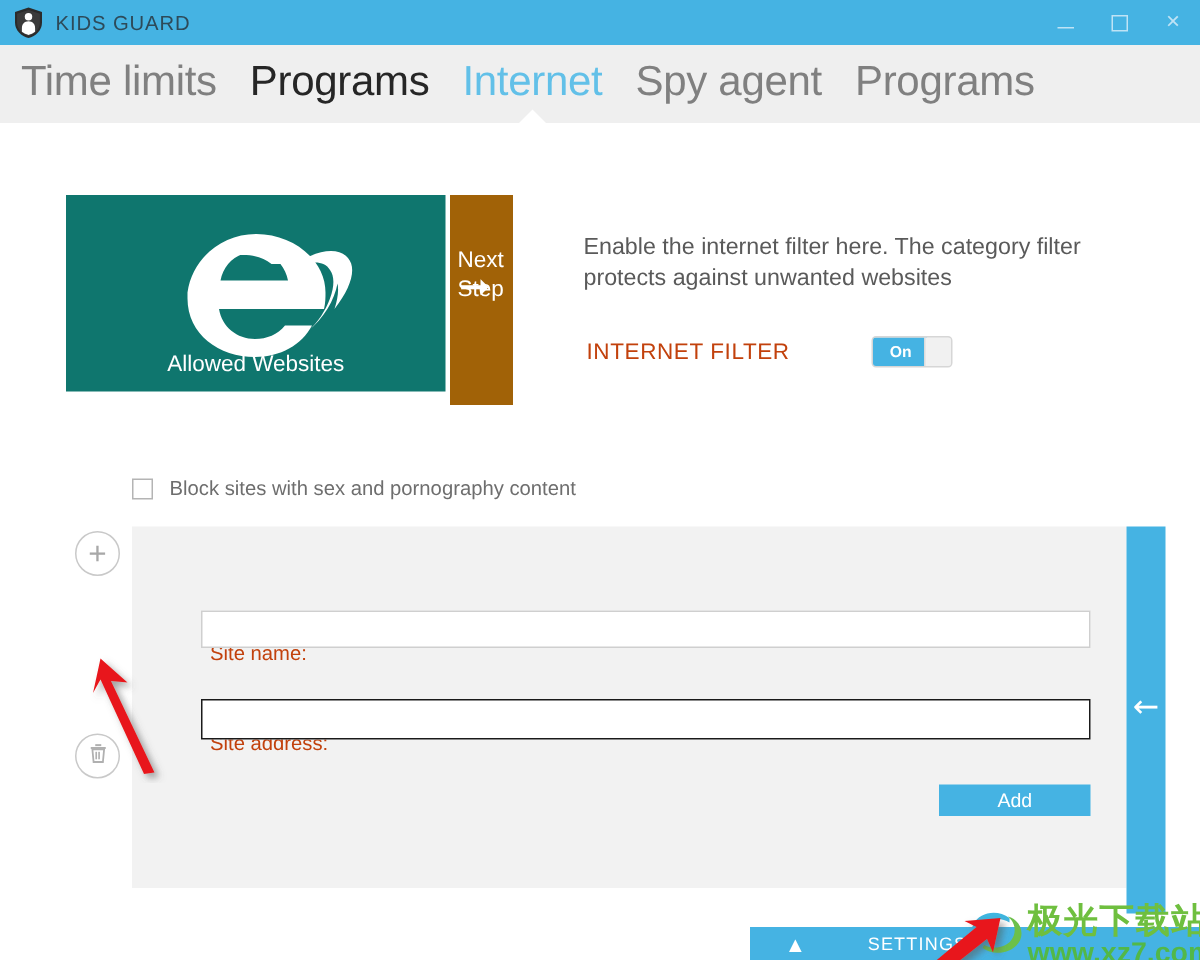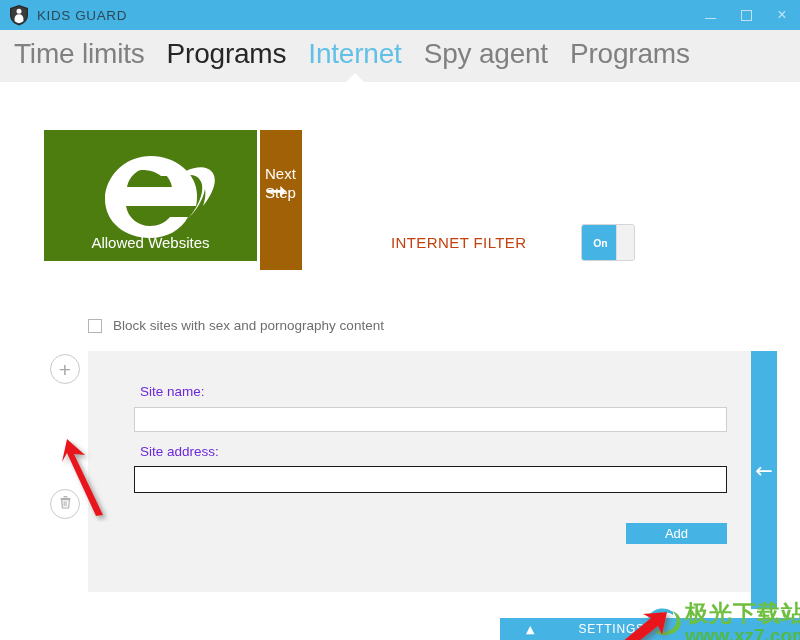--- a/index.html
+++ b/index.html
@@ -120,23 +120,24 @@
   }
 
   
   .tile-row {
     position: absolute;
     left: 44px; top: 48px;
     display: flex;
   }
   .ie-tile {
     width: 213px; height: 131px;
-    background: #4d7c0f;
+    background: #0f766e;
     position: relative;
     cursor: pointer;
+    padding-left: 40px;
   }
   .ie-logo {
     position: absolute;
     left: 50%; top: 14px;
     transform: translateX(-50%);
   }
   .ie-caption {
     position: absolute;
     left: 0; right: 0;
     bottom: 10px;
@@ -188,21 +189,21 @@
     align-items: center;
   }
   .filter-label {
     color: #c2410c;
     font-size: 15px;
     letter-spacing: 0.4px;
     font-family: "Liberation Sans", sans-serif;
   }
   .toggle {
     margin-left: 55px;
-    width: 54px; height: 37px;
+    width: 54px; height: 21px;
     border-radius: 3px;
     background: #e8e8e8;
     border: 1px solid #d6d6d6;
     box-sizing: border-box;
     position: relative;
     cursor: pointer;
     overflow: hidden;
   }
   .toggle-on {
     position: absolute;
@@ -289,23 +290,24 @@
     top: 110px;
     text-align: center;
     color: #ffffff;
     font-size: 21px;
     line-height: 1;
     font-family: "DejaVu Sans", sans-serif;
   }
 
   .field-label {
     position: absolute;
-    color: #6d28d9;
+    color: #c2410c;
     font-size: 13.5px;
     font-family: "Liberation Sans", sans-serif;
+    margin-top: 44px;
   }
   .lbl-name { left: 140px; top: 302px; }
   .lbl-addr { left: 140px; top: 362px; }
 
   .textfield {
     position: absolute;
     background: #ffffff;
     box-sizing: border-box;
     outline: none;
     font-size: 13px;
@@ -454,20 +456,21 @@
           </svg>
         </div>
         <div class="ie-caption">Allowed Websites</div>
       </div>
       <div class="next-step">
         <div class="next-step-text">Next Step</div>
         <div class="next-step-arrow">➞</div>
       </div>
     </div>
 
+    <div class="desc">Enable the internet filter here. The category filter protects against unwanted websites</div>
 
     <div class="filter-row">
       <span class="filter-label">INTERNET FILTER</span>
       <div class="toggle">
         <div class="toggle-on">On</div>
         <div class="toggle-knob"></div>
       </div>
     </div>
 
     <div class="cbrow">

